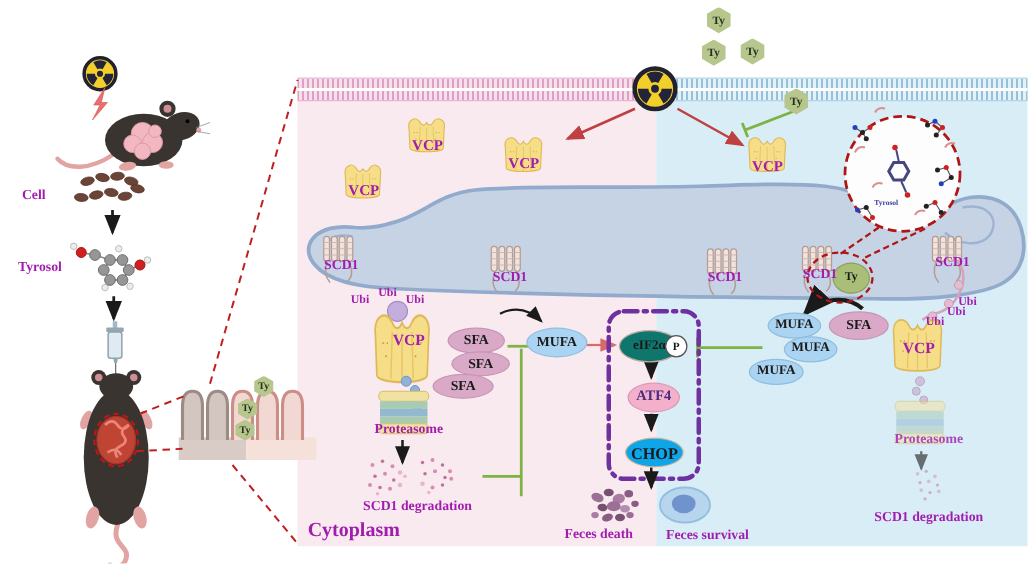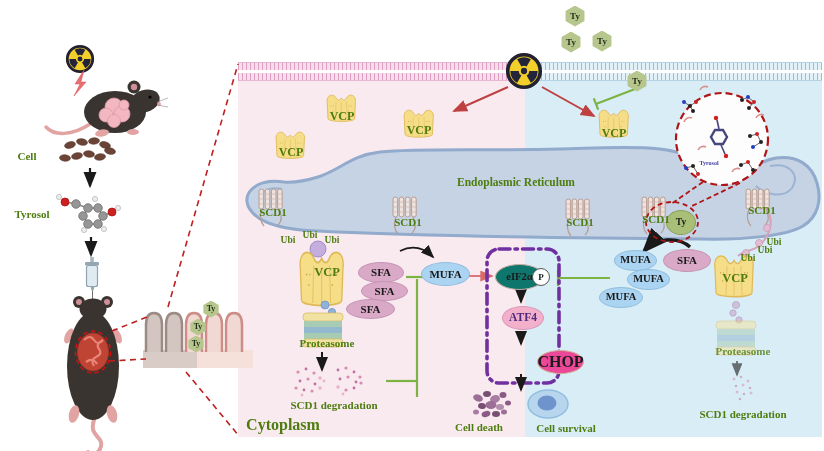--- a/index.html
+++ b/index.html
@@ -16,21 +16,21 @@
   #mem-right{left:525px;width:297px;
     background-image:linear-gradient(rgba(255,255,255,0) 42%,#ffffff 42%,#ffffff 58%,rgba(255,255,255,0) 58%),
       repeating-linear-gradient(90deg,#94c0d9 0 1.5px,#e3f1f9 1.5px 4px);
     border-top:1px solid #b4d4e6;border-bottom:1px solid #b4d4e6;}
   svg.layer{position:absolute;left:0;top:0;z-index:1;}
   .pill{position:absolute;z-index:2;border-radius:50%;display:flex;align-items:center;
         justify-content:center;font-weight:bold;color:#1a1a1a;line-height:1;}
   .hex{position:absolute;z-index:2;display:flex;align-items:center;justify-content:center;
        background:#b6c68c;clip-path:polygon(50% 0,95% 26%,95% 74%,50% 100%,5% 74%,5% 26%);
        font-weight:bold;color:#22301c;line-height:1;}
-  .lbl{position:absolute;z-index:3;font-weight:bold;color:#4d7c0f;line-height:1;
+  .lbl{position:absolute;z-index:3;font-weight:bold;color:#a21caf;line-height:1;
        transform:translateX(-50%);white-space:nowrap;}
 </style>
 </head>
 <body>
 
 <div id="stage">
 
   <div id="panel-pink" class="bg"></div>
   <div id="panel-blue" class="bg"></div>
   <div id="mem-left" class="mem"></div>
@@ -474,54 +474,53 @@
 
   <div class="pill" style="left:495px;top:264px;width:47px;height:24px;background:#0f766e;border:1px solid #c2aba1;font-size:10.5px;">
       <span>eIF2α</span>
     </div>
   <div class="pill" style="left:532px;top:268px;width:16px;height:16px;background:#ffffff;border:1px solid #555;font-size:9px;">
       <span>P</span>
     </div>
   <div class="pill" style="left:502px;top:306px;width:40px;height:22px;background:#f2b0cb;border:1px solid #db97b8;font-size:11.5px;color:#4b2a80;">
       <span>ATF4</span>
     </div>
-  <div class="pill" style="left:500px;top:350px;width:45px;height:22px;background:#ec4899;border:1px solid #cdb291;font-size:16px;margin-left:37px;">
+  <div class="pill" style="left:500px;top:350px;width:45px;height:22px;background:#0ea5e9;border:1px solid #cdb291;font-size:13px;">
       <span>CHOP</span>
     </div>
   <div class="pill" style="left:666px;top:210px;width:28px;height:23px;background:#a9bf77;border:1px solid #8ba05c;font-size:9.5px;">
       <span>Ty</span>
     </div>
 
   <div class="lbl" style="left:27px;top:151px;font-size:11px;">Cell</div>
   <div class="lbl" style="left:32px;top:209px;font-size:11px;">Tyrosol</div>
 
   <div class="lbl" style="left:342px;top:110px;font-size:12px;">VCP</div>
   <div class="lbl" style="left:419px;top:124px;font-size:12px;">VCP</div>
   <div class="lbl" style="left:291px;top:146px;font-size:12px;">VCP</div>
   <div class="lbl" style="left:614px;top:127px;font-size:12px;">VCP</div>
   <div class="lbl" style="left:327px;top:266px;font-size:12.5px;">VCP</div>
   <div class="lbl" style="left:735px;top:272px;font-size:12.5px;">VCP</div>
 
-  <div class="lbl" style="left:516px;top:177px;font-size:11.5px;">Endoplasmic Reticulum</div>
 
   <div class="lbl" style="left:273px;top:207px;font-size:11px;">SCD1</div>
   <div class="lbl" style="left:408px;top:217px;font-size:11px;">SCD1</div>
   <div class="lbl" style="left:580px;top:217px;font-size:11px;">SCD1</div>
   <div class="lbl" style="left:656px;top:214px;font-size:11px;">SCD1</div>
   <div class="lbl" style="left:762px;top:205px;font-size:11px;">SCD1</div>
 
   <div class="lbl" style="left:288px;top:236px;font-size:9.5px;">Ubi</div>
   <div class="lbl" style="left:310px;top:231px;font-size:9.5px;">Ubi</div>
   <div class="lbl" style="left:332px;top:236px;font-size:9.5px;">Ubi</div>
   <div class="lbl" style="left:774px;top:238px;font-size:9.5px;">Ubi</div>
   <div class="lbl" style="left:765px;top:246px;font-size:9.5px;">Ubi</div>
   <div class="lbl" style="left:748px;top:254px;font-size:9.5px;">Ubi</div>
 
   <div class="lbl" style="left:327px;top:338px;font-size:11px;">Proteasome</div>
   <div class="lbl" style="left:743px;top:346px;font-size:11px;opacity:.8;">Proteasome</div>
   <div class="lbl" style="left:334px;top:400px;font-size:11px;">SCD1 degradation</div>
   <div class="lbl" style="left:743px;top:409px;font-size:11px;">SCD1 degradation</div>
   <div class="lbl" style="left:283px;top:417px;font-size:16px;">Cytoplasm</div>
-  <div class="lbl" style="left:479px;top:422px;font-size:11px;">Cell death</div>
-  <div class="lbl" style="left:566px;top:423px;font-size:11px;">Cell survival</div>
+  <div class="lbl" style="left:479px;top:422px;font-size:11px;">Feces death</div>
+  <div class="lbl" style="left:566px;top:423px;font-size:11px;">Feces survival</div>
   <div class="lbl" style="left:709px;top:160px;font-size:6px;color:#3a3aa0;">Tyrosol</div>
 
 </div>
 
 </body></html>

